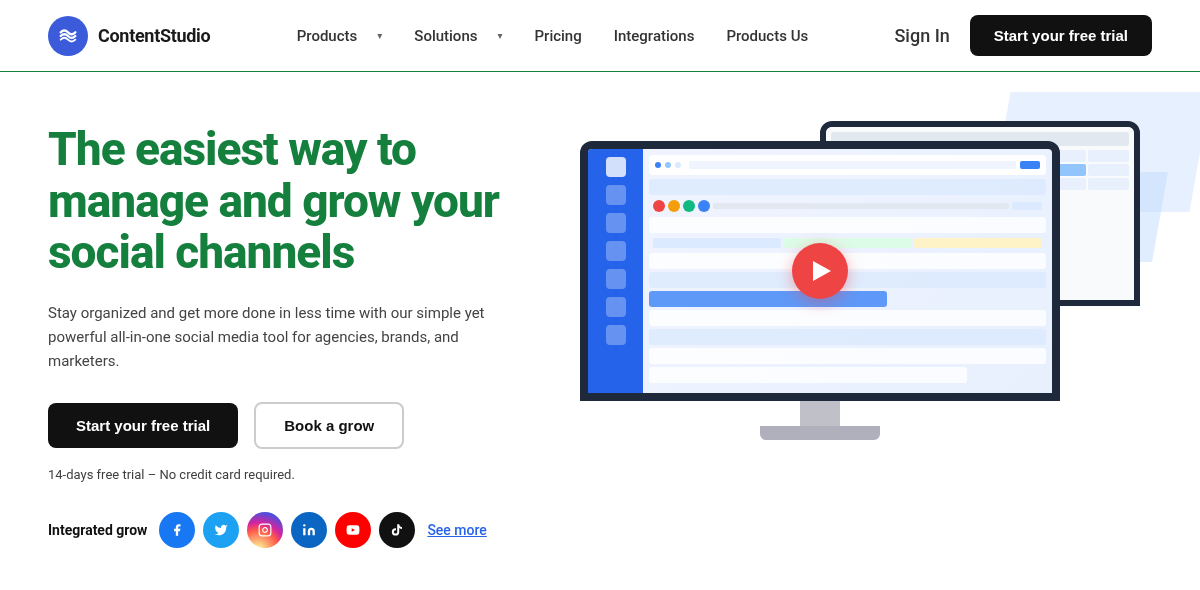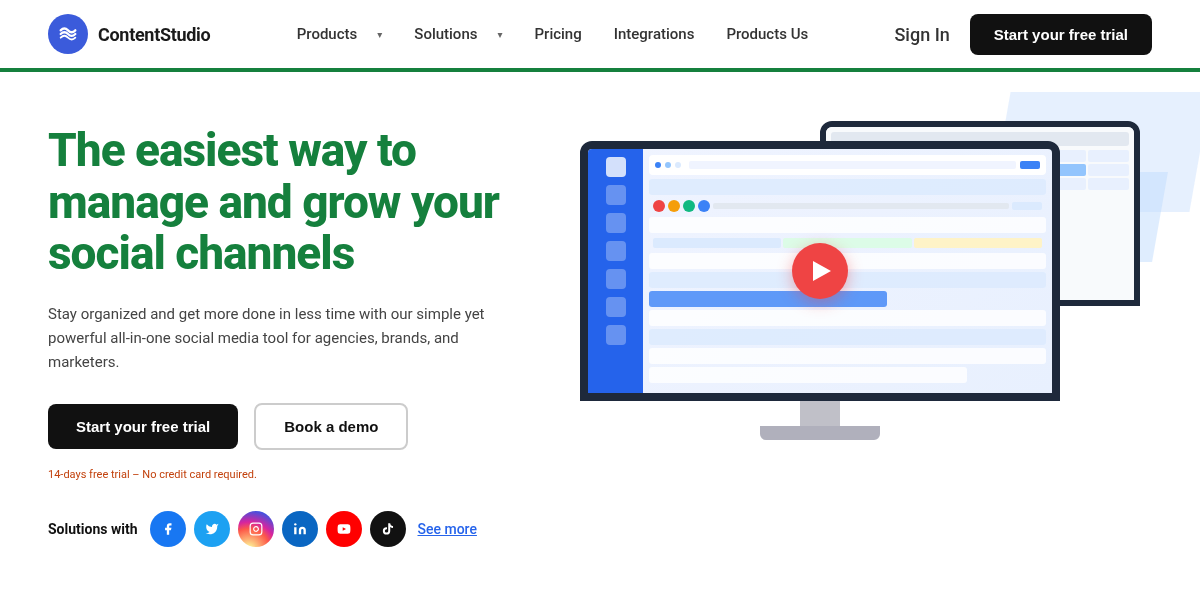--- a/index.html
+++ b/index.html
@@ -12,21 +12,21 @@
       overflow: hidden;
     }
 
     
     header {
       display: flex;
       align-items: center;
       justify-content: space-between;
       padding: 0 48px;
       height: 72px;
-      border-bottom: 4px solid #15803d;
+      border-bottom: 1px solid #15803d;
       position: relative;
       z-index: 10;
       background: #fff;
     }
 
     .logo-area {
       display: flex;
       align-items: center;
       gap: 10px;
     }
@@ -154,22 +154,22 @@
       color: #111;
       border: 2px solid #ccc;
       padding: 13px 28px;
       border-radius: 8px;
       font-size: 15px;
       font-weight: 600;
       cursor: pointer;
     }
 
     .trial-note {
-      font-size: 11px;
-      color: #c2410c;
+      font-size: 13px;
+      color: #404040;
       margin-bottom: 30px;
     }
 
     .integrated-section {
       display: flex;
       align-items: center;
       gap: 12px;
       flex-wrap: wrap;
     }
 
@@ -507,27 +507,27 @@
   </div>
 </header>
 
 <main>
   <div class="hero-left">
     <h1 class="hero-title">The easiest way to manage and grow your social channels</h1>
     <p class="hero-subtitle">Stay organized and get more done in less time with our simple yet powerful all-in-one social media tool for agencies, brands, and marketers.</p>
 
     <div class="hero-buttons">
       <button class="btn-dark">Start your free trial</button>
-      <button class="btn-outline">Book a demo</button>
+      <button class="btn-outline">Book a grow</button>
     </div>
 
     <p class="trial-note">14-days free trial – No credit card required.</p>
 
     <div class="integrated-section">
-      <span class="integrated-label">Solutions with</span>
+      <span class="integrated-label">Integrated grow</span>
       <div class="social-icons">
         <div class="social-icon si-facebook">
           <svg width="14" height="14" viewBox="0 0 24 24" fill="white">
               <path d="M18 2h-3a5 5 0 00-5 5v3H7v4h3v8h4v-8h3l1-4h-4V7a1 1 0 011-1h3z"></path>
             </svg>
         </div>
         <div class="social-icon si-twitter">
           <svg width="14" height="14" viewBox="0 0 24 24" fill="white">
               <path d="M23 3a10.9 10.9 0 01-3.14 1.53 4.48 4.48 0 00-7.86 3v1A10.66 10.66 0 013 4s-4 9 5 13a11.64 11.64 0 01-7 2c9 5 20 0 20-11.5a4.5 4.5 0 00-.08-.83A7.72 7.72 0 0023 3z"></path>
             </svg>

